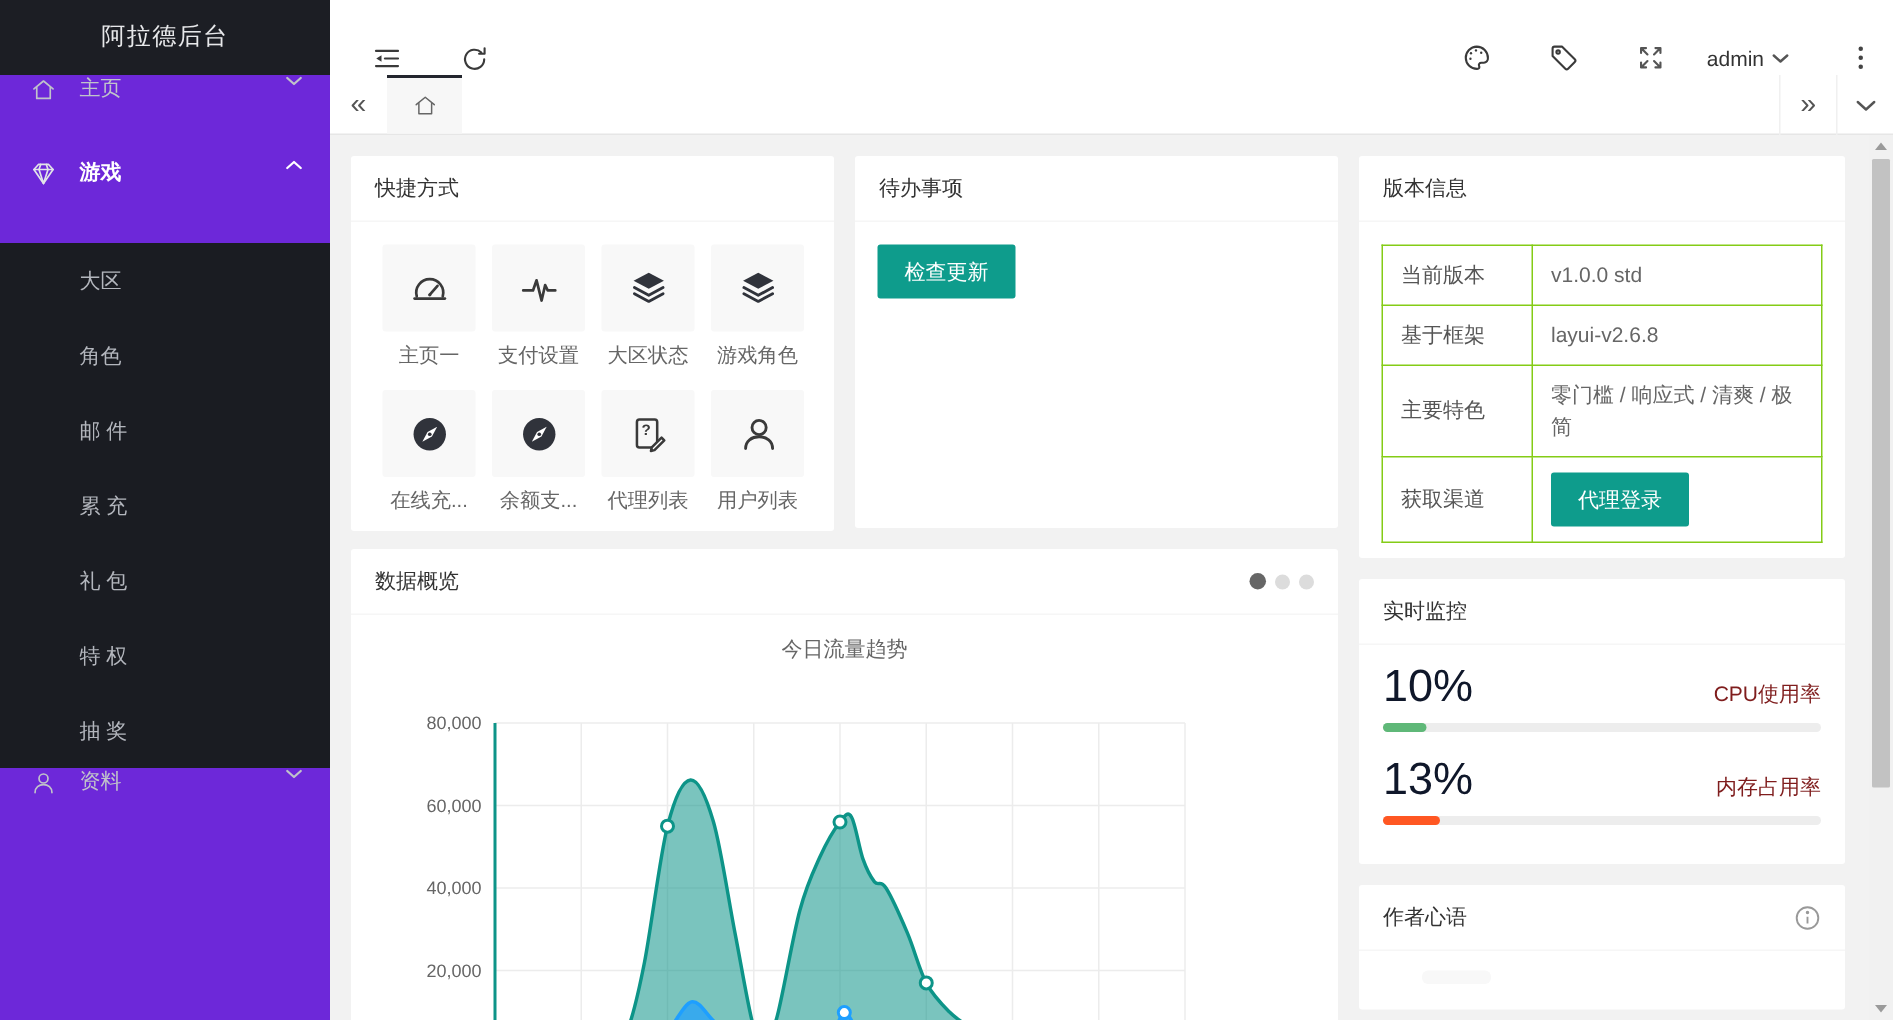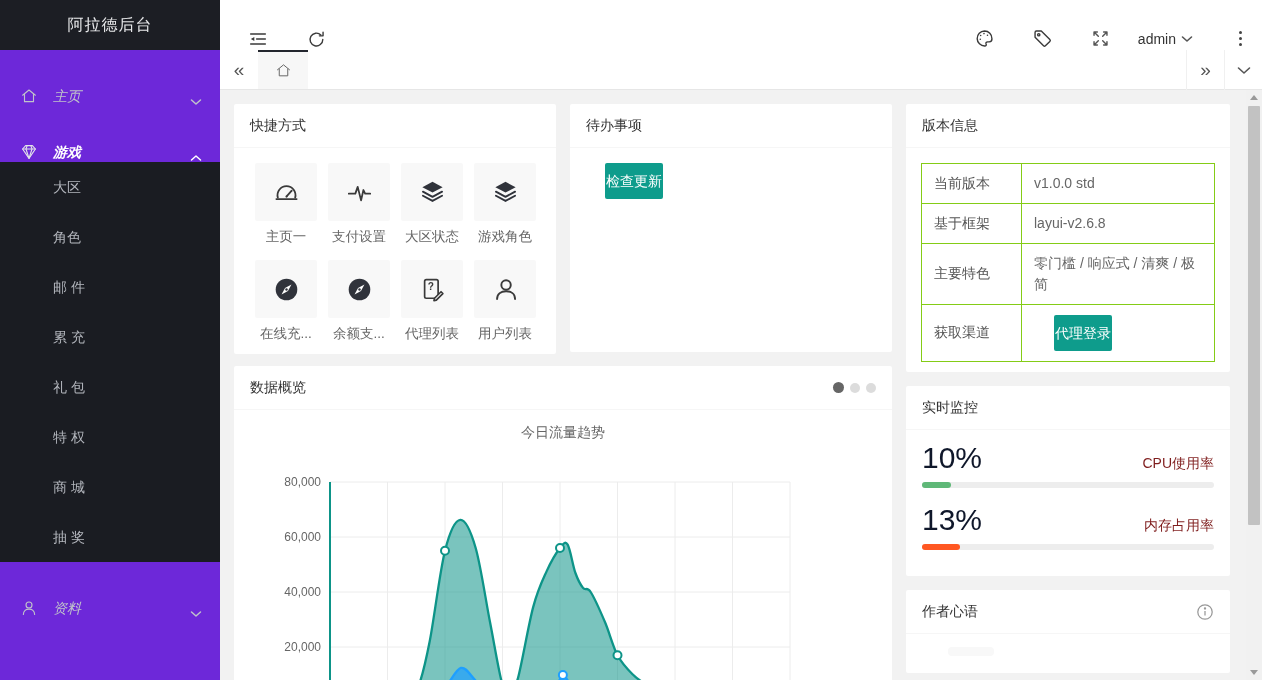--- a/index.html
+++ b/index.html
@@ -3,22 +3,22 @@
 <meta charset="utf-8">
 <style>
   * { box-sizing: border-box; margin: 0; padding: 0; }
   html,body { width:1262px; height:680px; overflow:hidden;
     font-family:"Liberation Sans","DejaVu Sans",sans-serif; background:#f2f2f2; color:#333; }
 
   
   .sidebar { position:fixed; left:0; top:0; width:220px; height:680px; background:#6d28d9; z-index:5; }
   .logo { height:50px; line-height:50px; text-align:center; color:#e7e8ea; font-size:16px;
           background:#1c1e24; letter-spacing:1px; }
-  .nav-item { height:56px; display:flex; align-items:flex-end; padding:0 18px 0 20px;
-              color:#c0c3ca; font-size:14px; cursor:pointer;font-style:italic; }
+  .nav-item { height:56px; display:flex; align-items:flex-start; padding:0 18px 0 20px;
+              color:#c0c3ca; font-size:14px; cursor:pointer; }
   .nav-item.active { color:#fff; font-weight:bold; }
   .nav-icon { width:20px; height:20px; margin-right:13px; display:flex; align-items:center; }
   .chev { margin-left:auto; display:flex; }
   .submenu { background:#1a1c22; }
   .sub-item { height:50px; line-height:50px; padding-left:53px; color:#b3b6bd; font-size:14px; cursor:pointer; }
 
   
   .main { margin-left:220px; }
   .topbar { height:50px; background:#fff; display:flex; align-items:flex-end; position:relative; }
   .tb-left { display:flex; align-items:center; margin-left:27px; gap:36px; }
@@ -51,22 +51,22 @@
   .c-monitor   { left:686px; top:296px; width:324px; height:190px; }
   .c-author    { left:686px; top:500px; width:324px; height:83px; }
 
   
   .sc-grid { display:grid; grid-template-columns:repeat(4,73px); padding:15px 0 0 21px; row-gap:14px; }
   .sc-item { width:62px; display:flex; flex-direction:column; align-items:center; cursor:pointer; }
   .sc-box { width:62px; height:58px; background:#f8f8f8; border-radius:2px;
             display:flex; align-items:center; justify-content:center; }
   .sc-label { margin-top:7px; font-size:13.5px; color:#666; white-space:nowrap; }
 
-  .btn { display:inline-block; height:36px; line-height:36px; padding:0 1px; border:none;
-         color:#fff; font-size:14px; border-radius:2px; cursor:pointer; font-family:inherit;margin-left:20px; }
+  .btn { display:inline-block; height:36px; line-height:36px; padding:0 18px; border:none;
+         color:#fff; font-size:14px; border-radius:2px; cursor:pointer; font-family:inherit; }
   .todo-body { padding:15px; }
 
   
   .vtable { border-collapse:collapse; margin:15px; width:294px; }
   .vtable td { border:1px solid #84cc16; padding:9px 12px; font-size:14px; vertical-align:middle; }
   .vtable td.k { width:100px; color:#555; }
   .vtable td.v { color:#666; line-height:1.5; }
 
   
   .dots { margin-left:auto; display:flex; align-items:center; gap:6px; }
@@ -134,21 +134,20 @@
     </span>
   </div>
 
   <div class="submenu">
     <div class="sub-item">大区</div>
     <div class="sub-item">角色</div>
     <div class="sub-item">邮 件</div>
     <div class="sub-item">累 充</div>
     <div class="sub-item">礼 包</div>
     <div class="sub-item">特 权</div>
-    <div class="sub-item">商 城</div>
     <div class="sub-item">抽 奖</div>
   </div>
 
   <div class="nav-item">
     <span class="nav-icon">
       <svg class="stroke-lt" width="18" height="18" viewBox="0 0 24 24">
           <circle cx="12" cy="8" r="4"></circle>
           <path d="M4.5 20.5 c0-4.5 3.5-7 7.5-7 s7.5 2.5 7.5 7"></path>
         </svg>
     </span>

